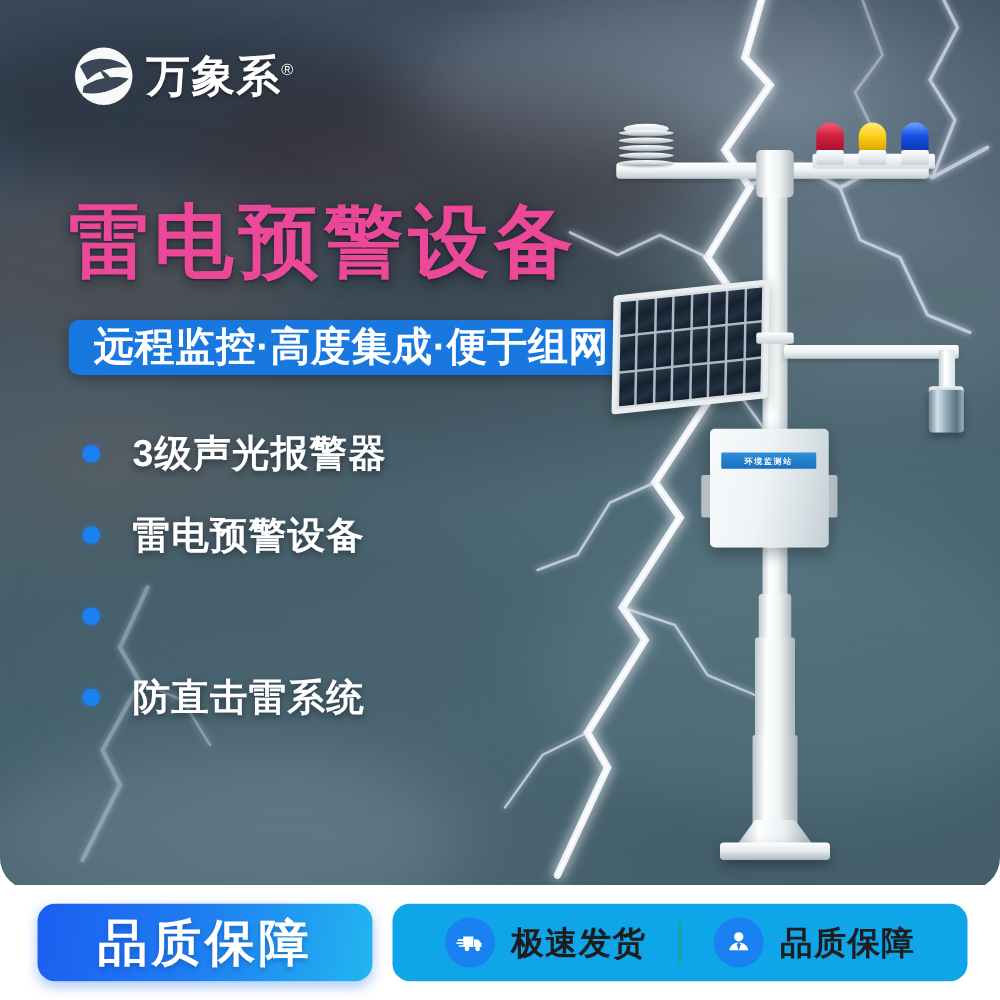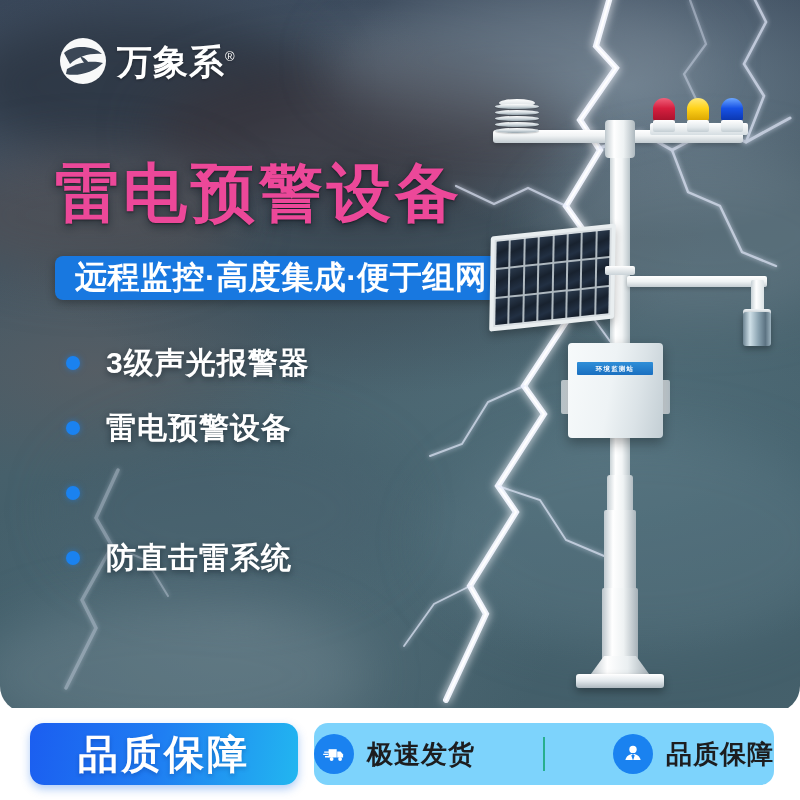--- a/index.html
+++ b/index.html
@@ -157,21 +157,21 @@
   
   .footer{position:absolute;left:0;bottom:0;width:800px;height:92px;background:#ffffff;
           display:flex;align-items:center;}
   .quality{margin-left:30px;width:268px;height:62px;border-radius:14px;
            background:linear-gradient(100deg,#1b5ef0 0%,#1f7ef2 48%,#22b6f0 100%);
            display:flex;align-items:center;justify-content:center;
            box-shadow:0 4px 10px rgba(25,110,230,.35);}
   .quality-txt{font-size:40px;font-weight:bold;color:#ffffff;letter-spacing:3px;
                text-shadow:0 2px 4px rgba(0,40,120,.30);}
   .svc{margin-left:16px;flex:1;margin-right:26px;height:62px;border-radius:14px;
-       background:#7dd3fc;display:flex;align-items:center;justify-content:space-between;gap:26px;}
+       background:#0ea5e9;display:flex;align-items:center;justify-content:center;gap:26px;}
   .svc-item{display:flex;align-items:center;gap:13px;}
   .svc-ic{width:40px;height:40px;border-radius:50%;background:#1a82f0;
           display:flex;align-items:center;justify-content:center;}
   .svc-txt{font-size:26px;font-weight:bold;color:#1d1d1f;letter-spacing:1px;white-space:nowrap;}
   .svc-div{width:2px;height:34px;background:#17a87a;opacity:.85;}
 </style>
 </head>
 <body>
 
 <div class="poster">

